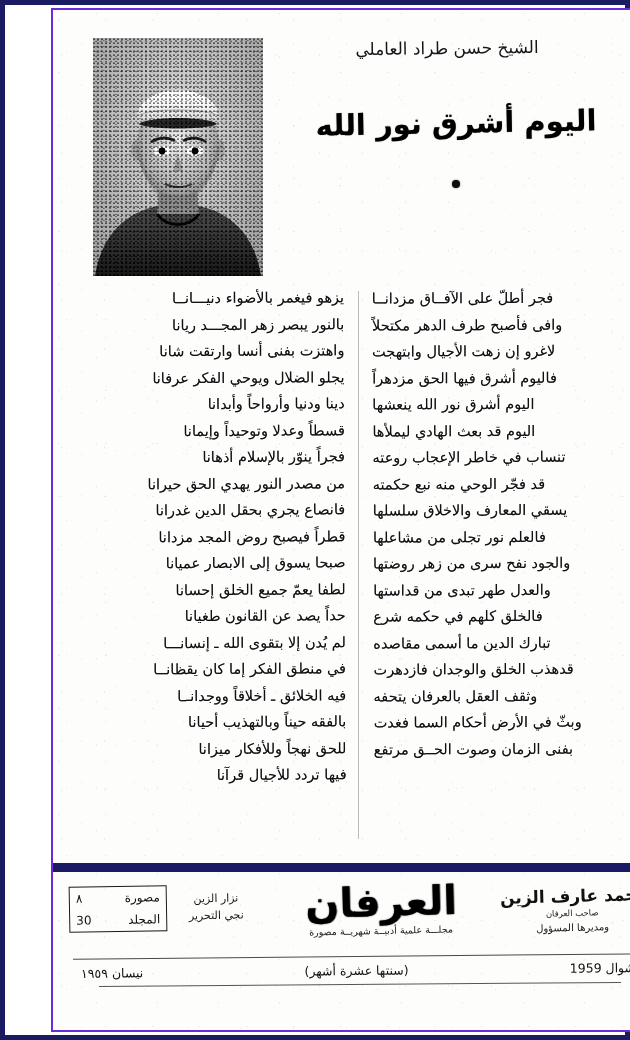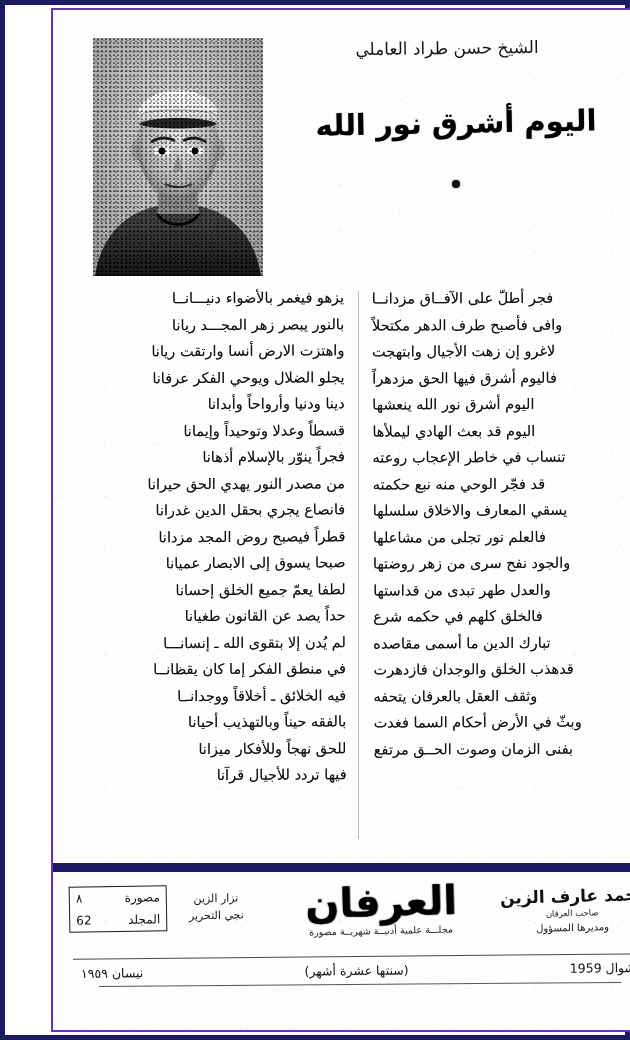--- a/index.html
+++ b/index.html
@@ -288,21 +288,21 @@
             <div class="verse">تبارك الدين ما أسمى مقاصده</div>
             <div class="verse">قدهذب الخلق والوجدان فازدهرت</div>
             <div class="verse">وثقف العقل بالعرفان يتحفه</div>
             <div class="verse">وبثّ في الأرض أحكام السما فغدت</div>
             <div class="verse">بفنى الزمان وصوت الحــق مرتفع</div>
           </div>
         <div class="divider"></div>
         <div class="col left">
             <div class="verse">يزهو فيغمر بالأضواء دنيـــانــا</div>
             <div class="verse">بالنور يبصر زهر المجـــد ريانا</div>
-            <div class="verse">واهتزت الارض أنسا وارتقت ريانا</div>
+            <div class="verse">واهتزت بفنى أنسا وارتقت شانا</div>
             <div class="verse">يجلو الضلال ويوحي الفكر عرفانا</div>
             <div class="verse">دينا ودنيا وأرواحاً   وأبدانا</div>
             <div class="verse">قسطاً وعدلا وتوحيداً وإيمانا</div>
             <div class="verse">فجراً ينوّر بالإسلام أذهانا</div>
             <div class="verse">من مصدر النور يهدي الحق حيرانا</div>
             <div class="verse">فانصاع يجري بحقل الدين غدرانا</div>
             <div class="verse">قطراً فيصبح روض المجد مزدانا</div>
             <div class="verse">صبحا يسوق إلى الابصار عميانا</div>
             <div class="verse">لطفا يعمّ جميع الخلق إحسانا</div>
             <div class="verse">حداً يصد عن القانون طغيانا</div>
@@ -339,21 +339,21 @@
           <div>نجي التحرير</div>
         </div>
 
         <div class="mh-volume">
           <div class="vrow">
             <span>مصورة</span>
             <span>٨</span>
           </div>
           <div class="vrow">
             <span>المجلد</span>
-            <span>62</span>
+            <span>30</span>
           </div>
         </div>
 
       </div>
 
       <div class="mh-rule"></div>
 
       <div class="mh-dates">
         <span>شوال 1959</span>
         <span>(سنتها عشرة أشهر)</span>

